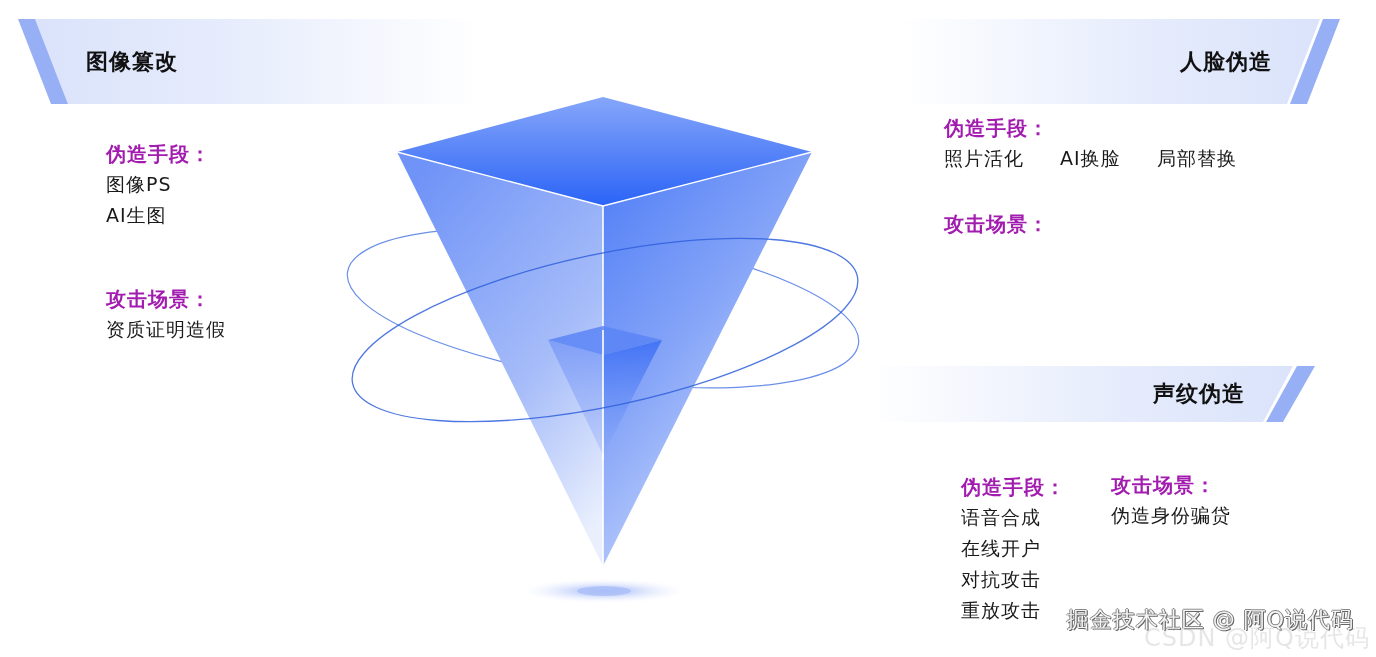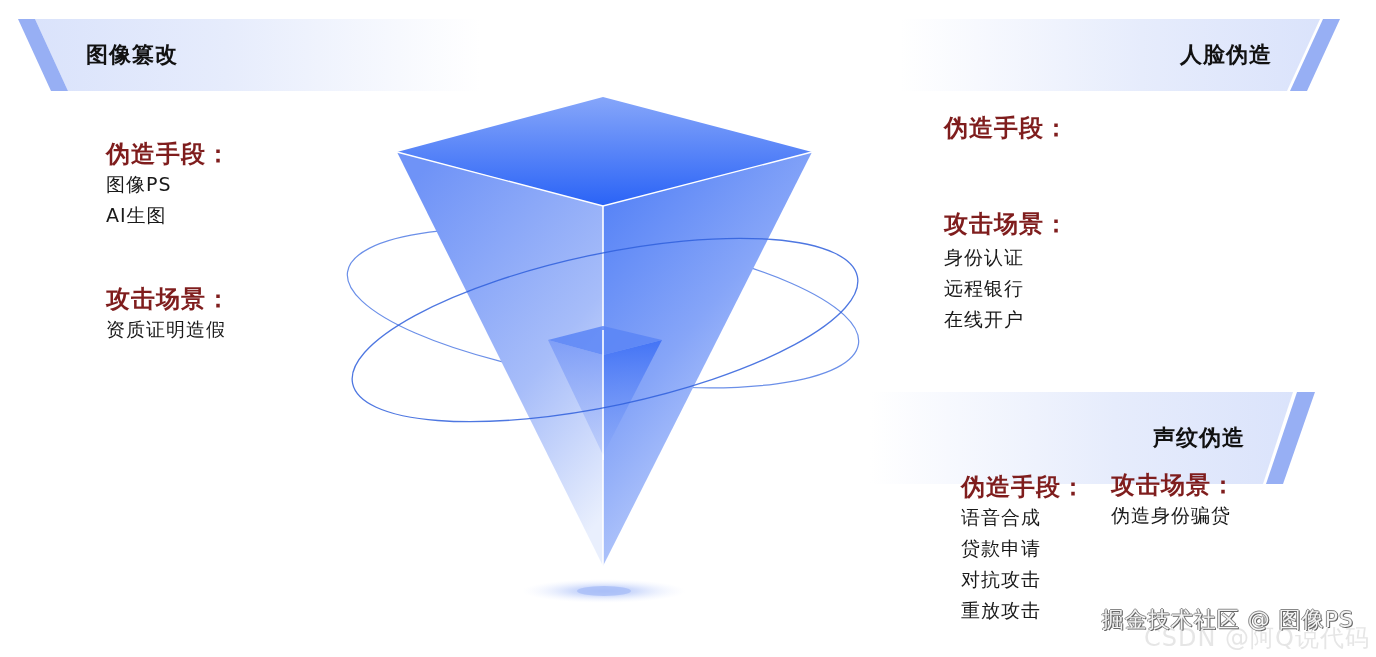--- a/index.html
+++ b/index.html
@@ -2,21 +2,21 @@
 <html><head>
 <meta charset="utf-8">
 <style>
   html, body { margin:0; padding:0; }
   body {
     width:1376px; height:657px; position:relative; overflow:hidden;
     background:#ffffff;
     font-family: "DejaVu Sans", "Liberation Sans", sans-serif;
     color:#111;
   }
-  .banner { position:absolute; height:72px; }
+  .banner { position:absolute; height:85px; }
   .banner .bg { position:absolute; inset:0; }
   .banner .title {
     position:absolute; top:0; height:100%; display:flex; align-items:center;
     font-size:22px; font-weight:bold; color:#111; letter-spacing:1px;
   }
   
   #b-left { left:18px; top:19px; width:462px; }
   #b-left .bg {
     background:linear-gradient(90deg,#d9e2fb 0%,#e6ecfc 45%,rgba(255,255,255,0) 100%);
     clip-path: polygon(17px 0, 100% 0, 100% 100%, 50px 100%);
@@ -28,28 +28,28 @@
   #b-left .title { left:68px; }
   
   .banner.right .bg {
     background:linear-gradient(270deg,#d9e2fb 0%,#e6ecfc 45%,rgba(255,255,255,0) 100%);
   }
   #b-face { left:900px; top:19px; width:440px; }
   #b-face .bg { clip-path: polygon(0 0, 420px 0, 387px 100%, 0 100%); }
   #b-face .stripe { position:absolute; inset:0; background:#97aff4;
     clip-path: polygon(423px 0, 440px 0, 407px 100%, 390px 100%); }
   #b-face .title { right:68px;text-align:right; }
-  #b-voice { left:870px; top:392px; width:445px; height:92px; }
+  #b-voice { left:870px; top:366px; width:445px; height:56px; }
   #b-voice .bg { clip-path: polygon(0 0, 423px 0, 393px 100%, 0 100%); }
   #b-voice .stripe { position:absolute; inset:0; background:#97aff4;
     clip-path: polygon(427px 0, 445px 0, 413px 100%, 396px 100%); }
   #b-voice .title { right:70px; }
 
   .block { position:absolute; }
-  .h { font-size:24px; font-weight:bold; color:#7f1d1d; line-height:30px; letter-spacing:1px; }
+  .h { font-size:20px; font-weight:bold; color:#a21caf; line-height:30px; letter-spacing:1px; }
   .item { font-size:19px; color:#1a1a1a; line-height:31px; letter-spacing:1px; }
   .row { display:flex; }
 
   #stage { position:absolute; left:0; top:0; width:1376px; height:657px; pointer-events:none; }
 
   .watermark {
     position:absolute; right:22px; top:605px; font-size:22px; color:#f4f4f4;
     text-shadow: 1px 1px 0 #666, -1px 0 0 #888, 0 -1px 0 #888, 1px 0 0 #777;
     letter-spacing:1px;
   }
@@ -129,46 +129,46 @@
 </div>
 
 <div class="banner right" id="b-face">
   <div class="bg"></div>
   <div class="stripe"></div>
   <div class="title">人脸伪造</div>
 </div>
 
 <div class="block" style="left:944px; top:113px;">
   <div class="h">伪造手段：</div>
+  <div class="row">
+    <div class="item" style="width:116px;">照片活化</div>
+    <div class="item" style="width:97px;">AI换脸</div>
+    <div class="item">局部替换</div>
+  </div>
 </div>
 
 <div class="block" style="left:944px; top:209px;">
   <div class="h">攻击场景：</div>
   <div class="row">
-    <div style="width:158px; margin-top:3px;">
-      <div class="item">身份认证</div>
-      <div class="item">远程银行</div>
-      <div class="item">在线开户</div>
-    </div>
   </div>
 </div>
 
 <div class="banner right" id="b-voice">
   <div class="bg"></div>
   <div class="stripe"></div>
   <div class="title">声纹伪造</div>
 </div>
 
 <div class="block" style="left:961px; top:472px;">
   <div class="h">伪造手段：</div>
   <div class="item">语音合成</div>
-  <div class="item">贷款申请</div>
+  <div class="item">在线开户</div>
   <div class="item">对抗攻击</div>
   <div class="item">重放攻击</div>
 </div>
 
 <div class="block" style="left:1111px; top:470px;">
   <div class="h">攻击场景：</div>
   <div class="item">伪造身份骗贷</div>
 </div>
 
 <div class="watermark2">CSDN @阿Q说代码</div>
-<div class="watermark">掘金技术社区 @ 图像PS</div>
+<div class="watermark">掘金技术社区 @ 阿Q说代码</div>
 
 </body></html>

